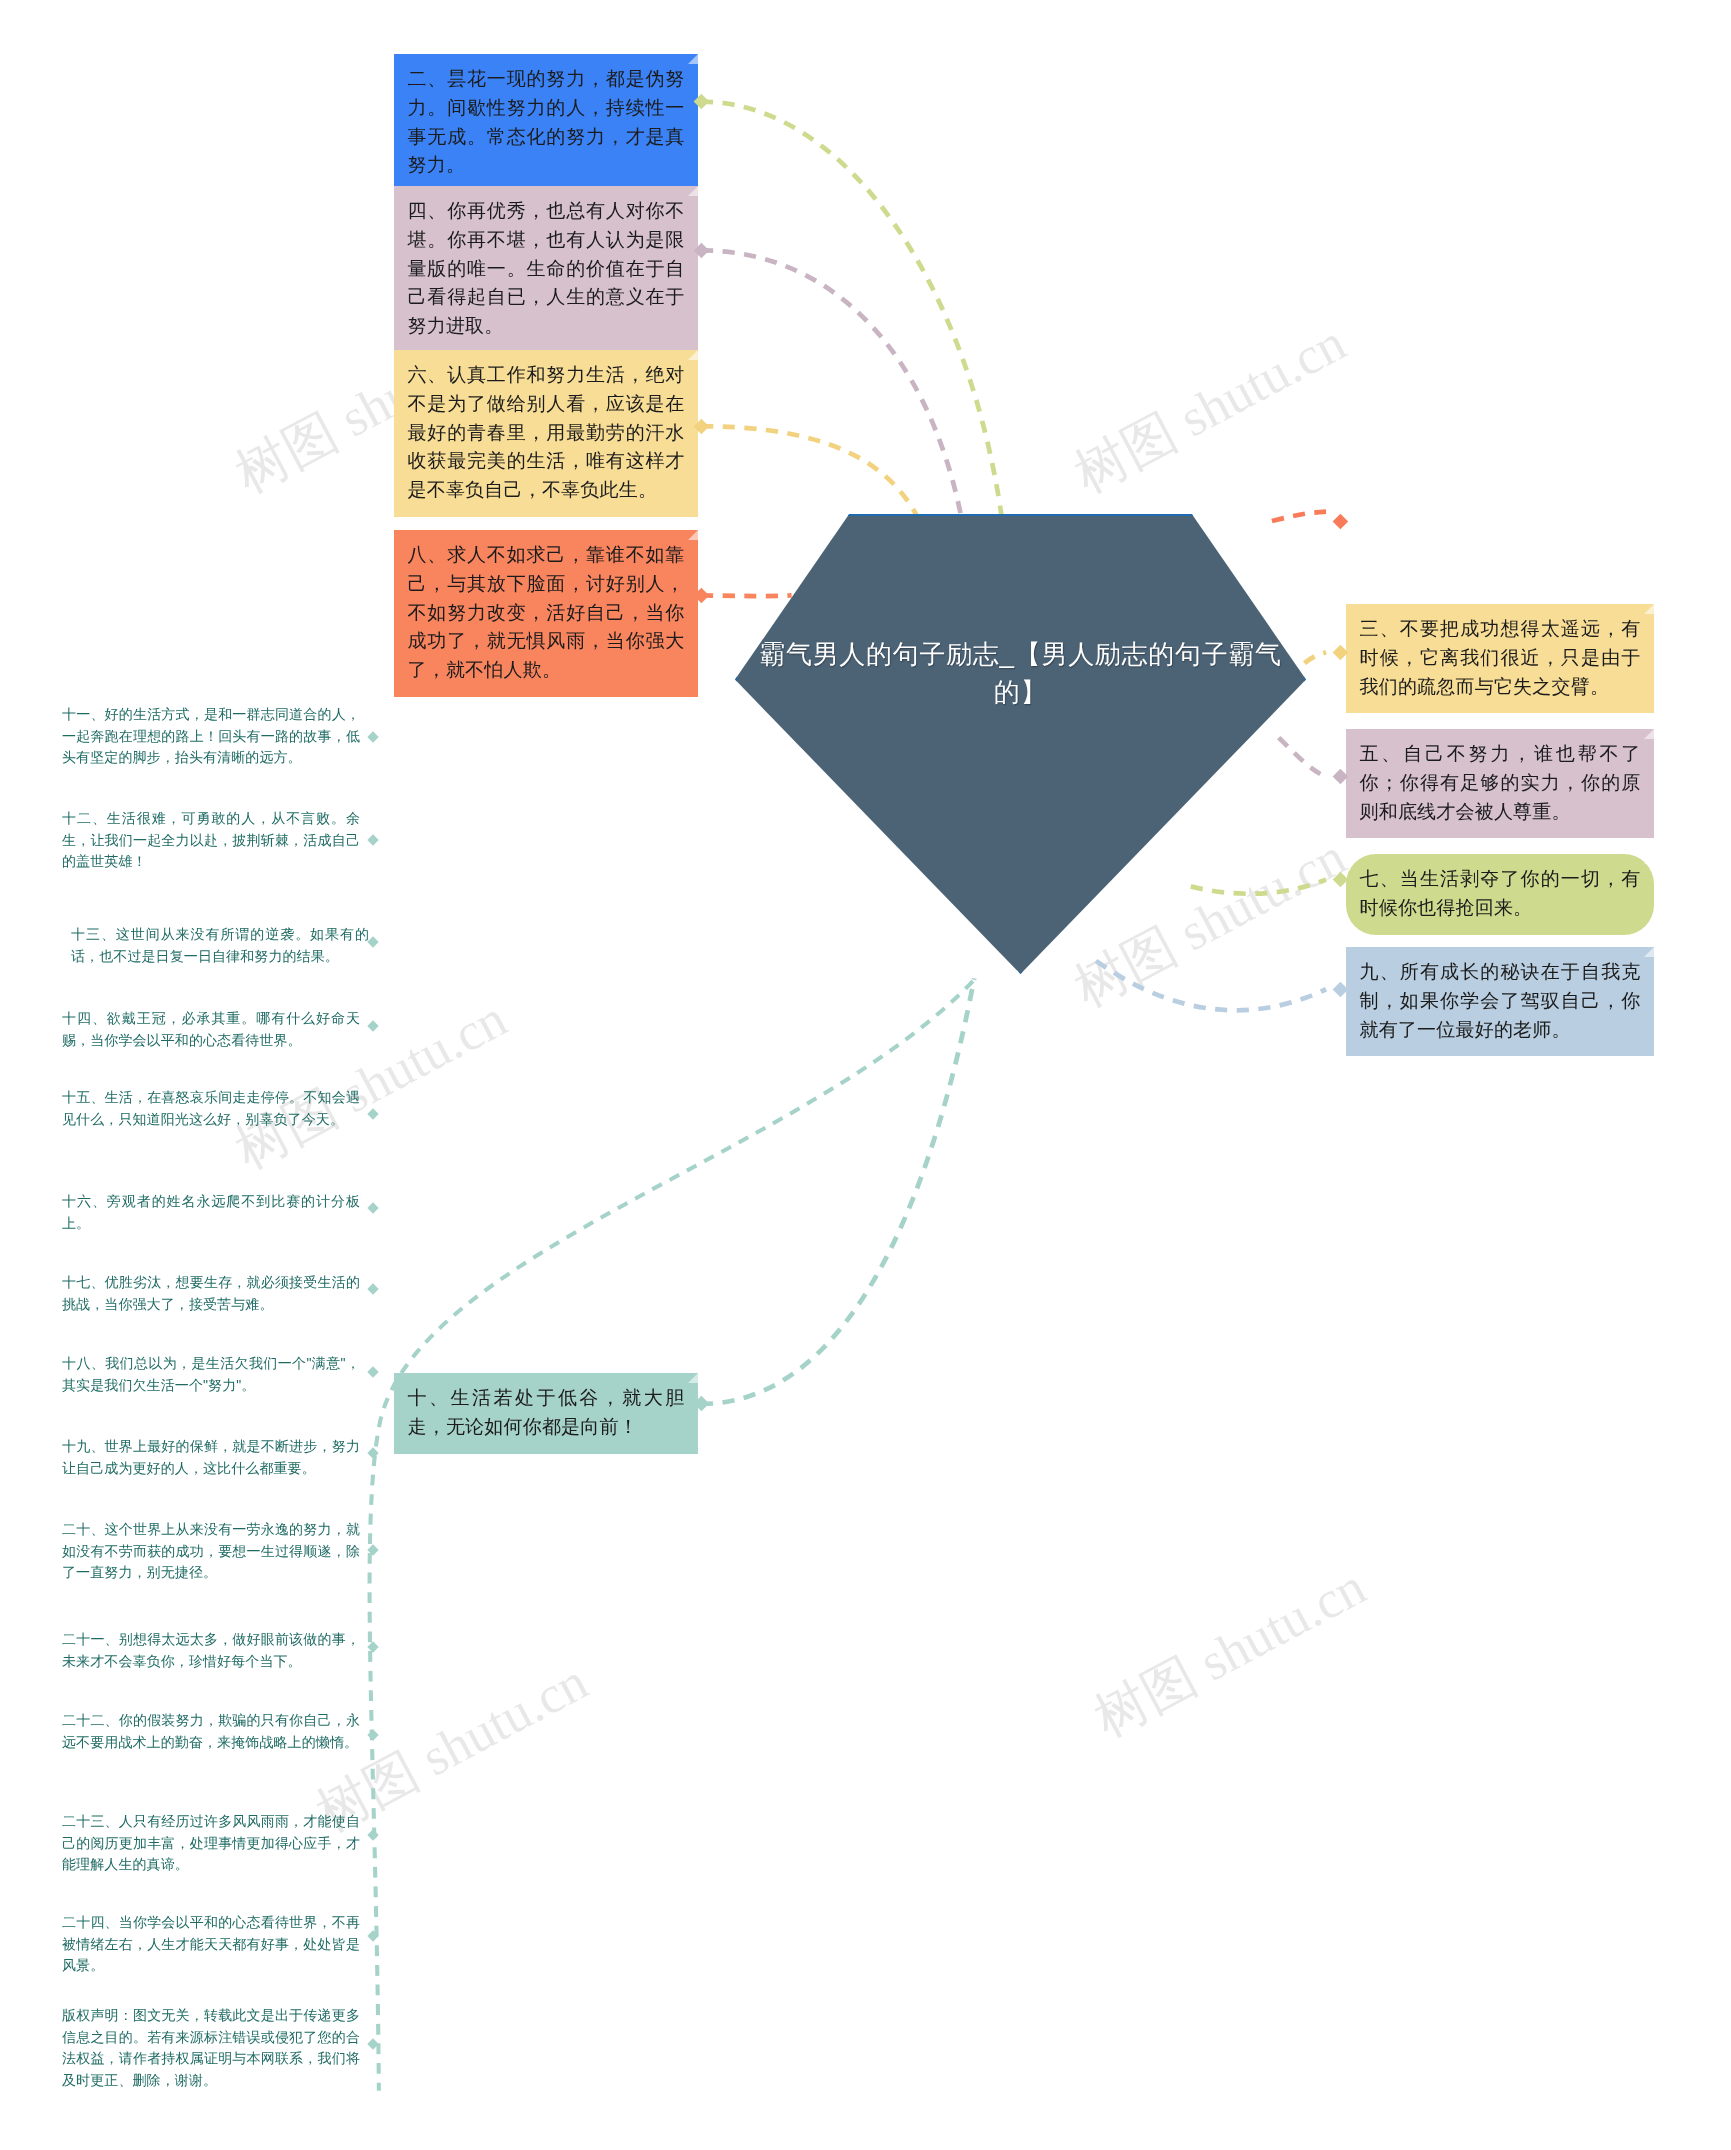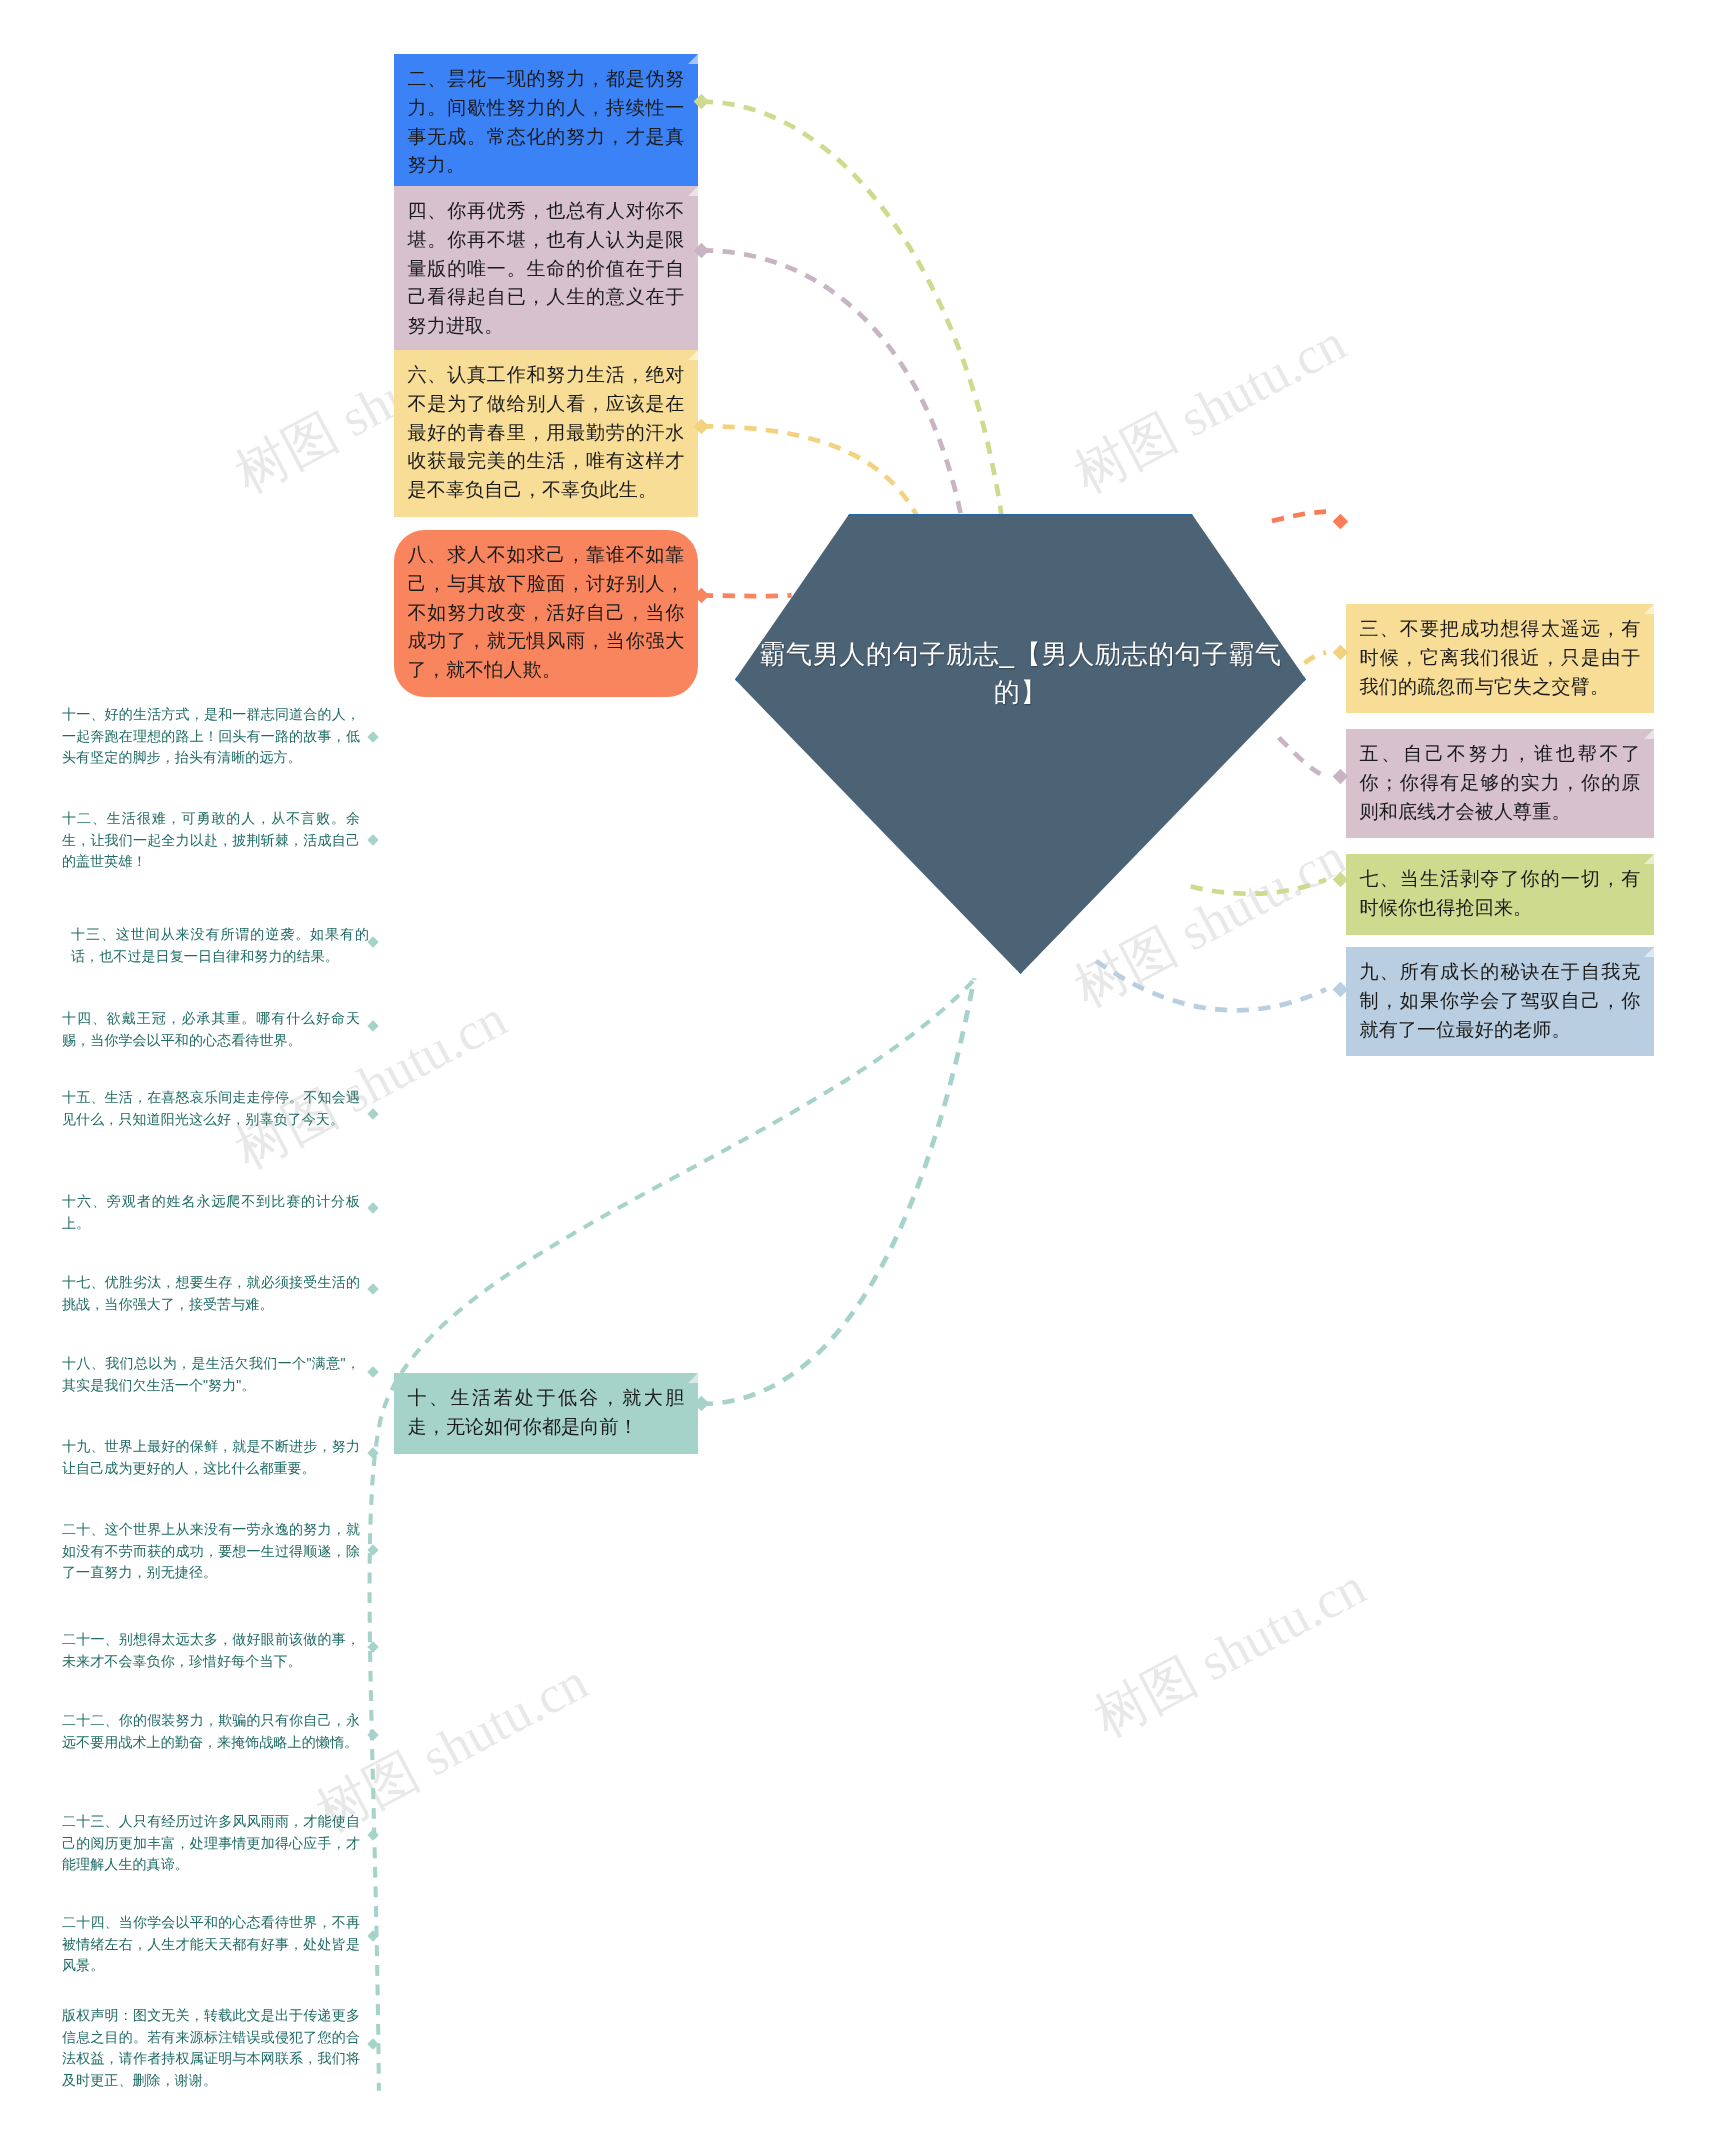--- a/index.html
+++ b/index.html
@@ -149,21 +149,21 @@
   <div class="topic" style="left:394px; top:186px; width:304px; background:#d6c1cd;">
     <span>四、你再优秀，也总有人对你不堪。你再不堪，也有人认为是限量版的唯一。生命的价值在于自己看得起自已，人生的意义在于努力进取。</span>
   </div>
   <div class="node-dot" style="left:696px; top:245px; background:#c8b4c2;"></div>
 
   <div class="topic" style="left:394px; top:350px; width:304px; background:#f7dd96;">
     <span>六、认真工作和努力生活，绝对不是为了做给别人看，应该是在最好的青春里，用最勤劳的汗水收获最完美的生活，唯有这样才是不辜负自己，不辜负此生。</span>
   </div>
   <div class="node-dot" style="left:696px; top:421px; background:#f2d27f;"></div>
 
-  <div class="topic" style="left:394px; top:530px; width:304px; background:#f9855f;border-radius:31px;">
+  <div class="topic" style="left:394px; top:530px; width:304px; background:#f9855f;">
     <span>八、求人不如求己，靠谁不如靠己，与其放下脸面，讨好别人，不如努力改变，活好自己，当你成功了，就无惧风雨，当你强大了，就不怕人欺。</span>
   </div>
   <div class="node-dot" style="left:696px; top:590px; background:#f9855f;"></div>
 
   <div class="topic" style="left:394px; top:1373px; width:304px; background:#a5d2c9;">
     <span>十、生活若处于低谷，就大胆走，无论如何你都是向前！</span>
   </div>
   <div class="node-dot" style="left:696px; top:1398px; background:#a5d2c9;"></div>
 
   <div class="node-dot" style="left:1335px; top:516px; background:#f97c5a;"></div>
@@ -171,21 +171,21 @@
   <div class="topic" style="left:1346px; top:604px; width:308px; background:#f7dd96;">
     <span>三、不要把成功想得太遥远，有时候，它离我们很近，只是由于我们的疏忽而与它失之交臂。</span>
   </div>
   <div class="node-dot" style="left:1335px; top:647px; background:#f2d27f;"></div>
 
   <div class="topic" style="left:1346px; top:729px; width:308px; background:#d6c1cd;">
     <span>五、自己不努力，谁也帮不了你；你得有足够的实力，你的原则和底线才会被人尊重。</span>
   </div>
   <div class="node-dot" style="left:1335px; top:771px; background:#c8b4c2;"></div>
 
-  <div class="topic" style="left:1346px; top:854px; width:308px; background:#cedb8f;">
+  <div class="topic" style="left:1346px; top:854px; width:308px; background:#cedb8f;border-radius:30px;">
     <span>七、当生活剥夺了你的一切，有时候你也得抢回来。</span>
   </div>
   <div class="node-dot" style="left:1335px; top:874px; background:#cedb8f;"></div>
 
   <div class="topic" style="left:1346px; top:947px; width:308px; background:#b9cee0;">
     <span>九、所有成长的秘诀在于自我克制，如果你学会了驾驭自己，你就有了一位最好的老师。</span>
   </div>
   <div class="node-dot" style="left:1335px; top:984px; background:#b9cee0;"></div>
 
   <div class="leaf" style="left:62px; top:704px; width:298px;">

